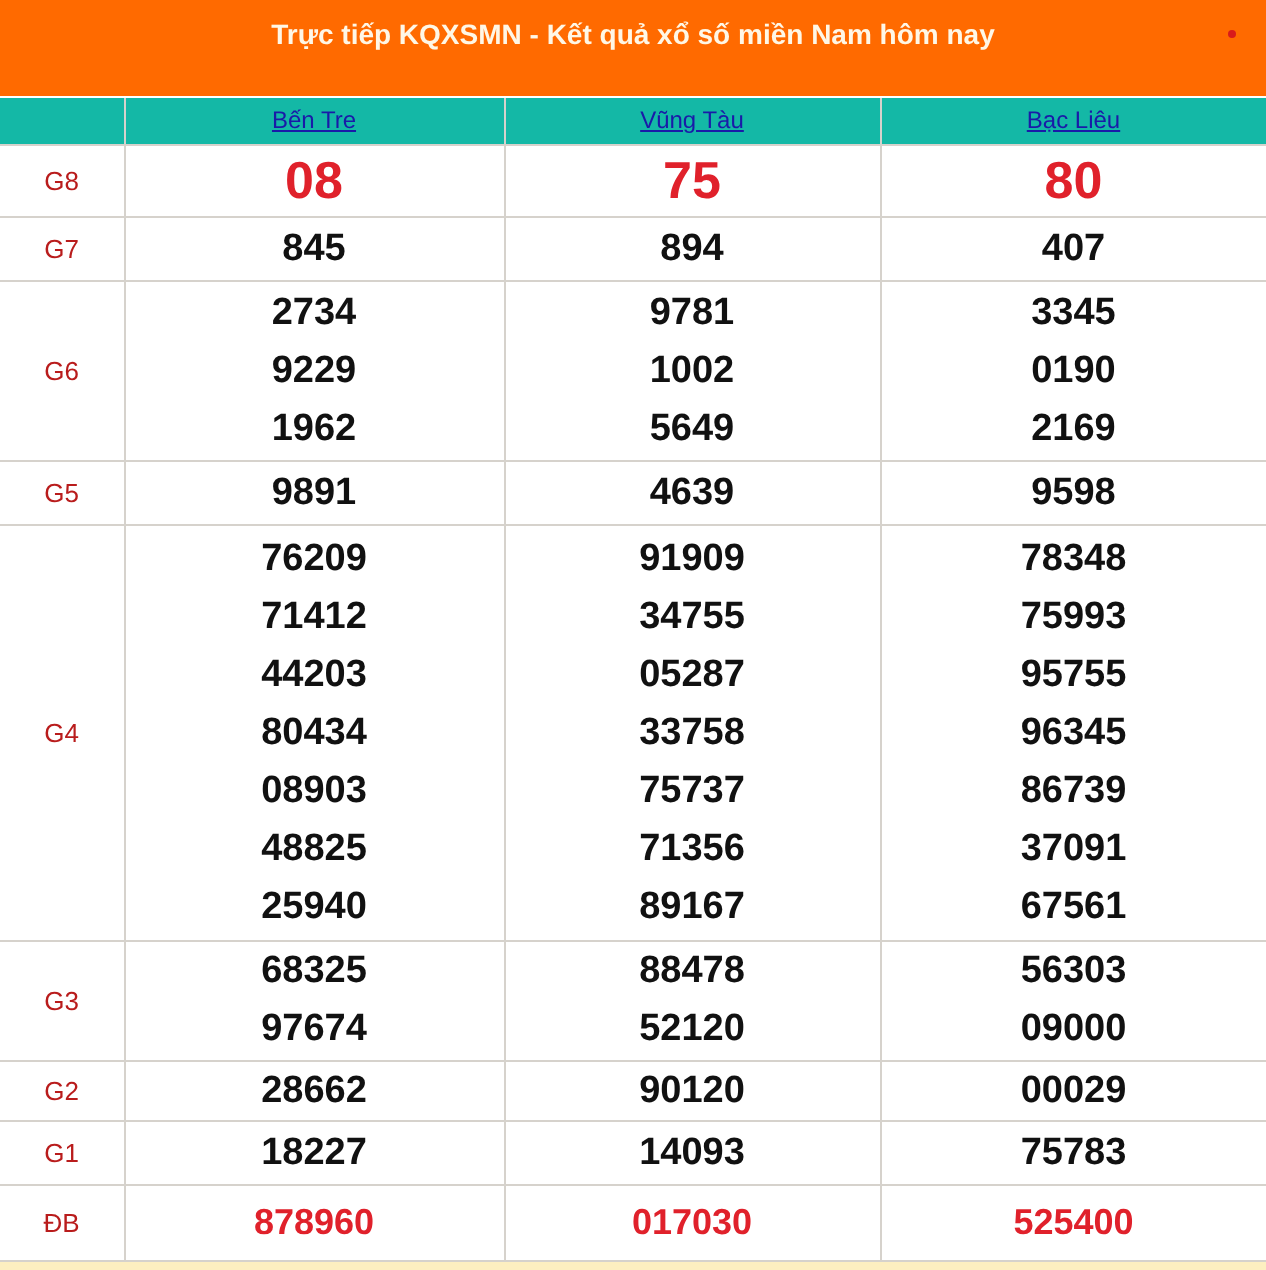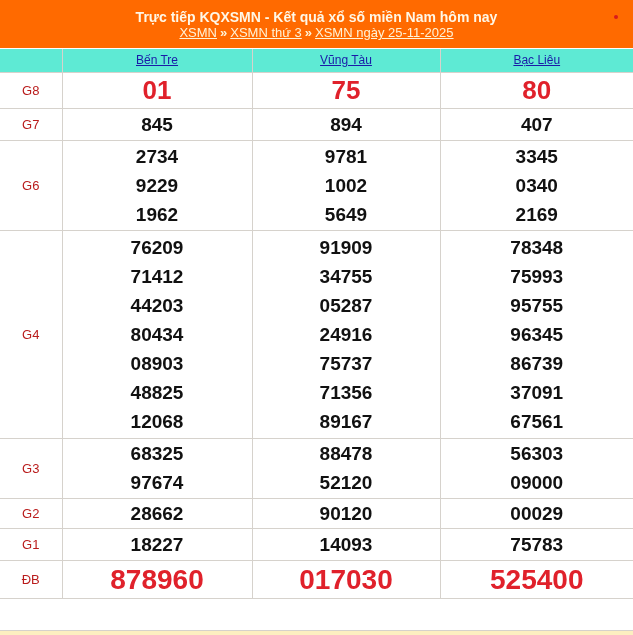--- a/index.html
+++ b/index.html
@@ -18,47 +18,44 @@
 
   table.res {
     position: absolute; left: 0; top: 49px; width: 633px;
     border-collapse: collapse; table-layout: fixed;
   }
   table.res td, table.res th { border: 1px solid #d6d2cc; text-align: center; vertical-align: middle; }
   table.res tr:first-child th { border-top: none; }
   table.res th:first-child, table.res td:first-child { border-left: none; }
   table.res th:last-child, table.res td:last-child { border-right: none; }
   col.c0 { width: 62px; } col.c1 { width: 190px; } col.c2 { width: 188px; } col.c3 { width: 193px; }
-  thead th { background: #5eead4; height: 23px; font-weight: normal; font-size: 12px; }
+  thead th { background: #14b8a6; height: 23px; font-weight: normal; font-size: 12px; }
   thead th a { color: #1a1aa8; text-decoration: underline; cursor: pointer; }
   td.lbl { font-size: 13px; color: #b91c1c; }
   td.val { font-weight: bold; color: #111; font-size: 19px; }
   td.val div { line-height: 29px; }
   td.val.g8 { color: #e0212b; font-size: 26px; }
-  td.val.db { color: #e0212b; font-size: 28px; }
+  td.val.db { color: #e0212b; font-size: 18px; }
   tr.r-g8 td { height: 36px; }
   tr.r-g7 td { height: 32px; }
   tr.r-g6 td { height: 90px; }
   tr.r-g5 td { height: 32px; }
   tr.r-g4 td { height: 208px; }
   tr.r-g3 td { height: 60px; }
   tr.r-g2 td { height: 30px; }
   tr.r-g1 td { height: 32px; text-align: center; }
   tr.r-db td { height: 38px; }
   .bottom-bar { position: absolute; left: 0; top: 630px; width: 633px; height: 5px; background: #fdefc0; border-top: 1px solid #d6d2cc; }
 </style>
 </head>
 <body>
 
 <div class="page">
   <div class="hdr">
     <div class="title">Trực tiếp KQXSMN - Kết quả xổ số miền Nam hôm nay</div>
-    <div class="crumbs">
-      <a>XSMN</a><span class="sep">»</span><a>XSMN thứ 3</a><span class="sep">»</span><a>XSMN ngày 25-11-2025</a>
-    </div>
     <span class="dot"></span>
   </div>
 
   <table class="res">
     <colgroup>
         <col class="c0">
         <col class="c1">
         <col class="c2">
         <col class="c3">
       </colgroup>
@@ -67,21 +64,21 @@
         <th></th>
         <th><a>Bến Tre</a></th>
         <th><a>Vũng Tàu</a></th>
         <th><a>Bạc Liêu</a></th>
       </tr>
     </thead>
     <tbody id="tbody">
         <tr class="r-g8">
           <td class="lbl">G8</td>
           <td class="val g8">
-            <div>01</div>
+            <div>08</div>
           </td>
           <td class="val g8">
             <div>75</div>
           </td>
           <td class="val g8">
             <div>80</div>
           </td>
         </tr>
         <tr class="r-g7">
           <td class="lbl">G7</td>
@@ -102,40 +99,52 @@
             <div>9229</div>
             <div>1962</div>
           </td>
           <td class="val">
             <div>9781</div>
             <div>1002</div>
             <div>5649</div>
           </td>
           <td class="val">
             <div>3345</div>
-            <div>0340</div>
+            <div>0190</div>
             <div>2169</div>
+          </td>
+        </tr>
+        <tr class="r-g5">
+          <td class="lbl">G5</td>
+          <td class="val">
+            <div>9891</div>
+          </td>
+          <td class="val">
+            <div>4639</div>
+          </td>
+          <td class="val">
+            <div>9598</div>
           </td>
         </tr>
         <tr class="r-g4">
           <td class="lbl">G4</td>
           <td class="val">
             <div>76209</div>
             <div>71412</div>
             <div>44203</div>
             <div>80434</div>
             <div>08903</div>
             <div>48825</div>
-            <div>12068</div>
+            <div>25940</div>
           </td>
           <td class="val">
             <div>91909</div>
             <div>34755</div>
             <div>05287</div>
-            <div>24916</div>
+            <div>33758</div>
             <div>75737</div>
             <div>71356</div>
             <div>89167</div>
           </td>
           <td class="val">
             <div>78348</div>
             <div>75993</div>
             <div>95755</div>
             <div>96345</div>
             <div>86739</div>

